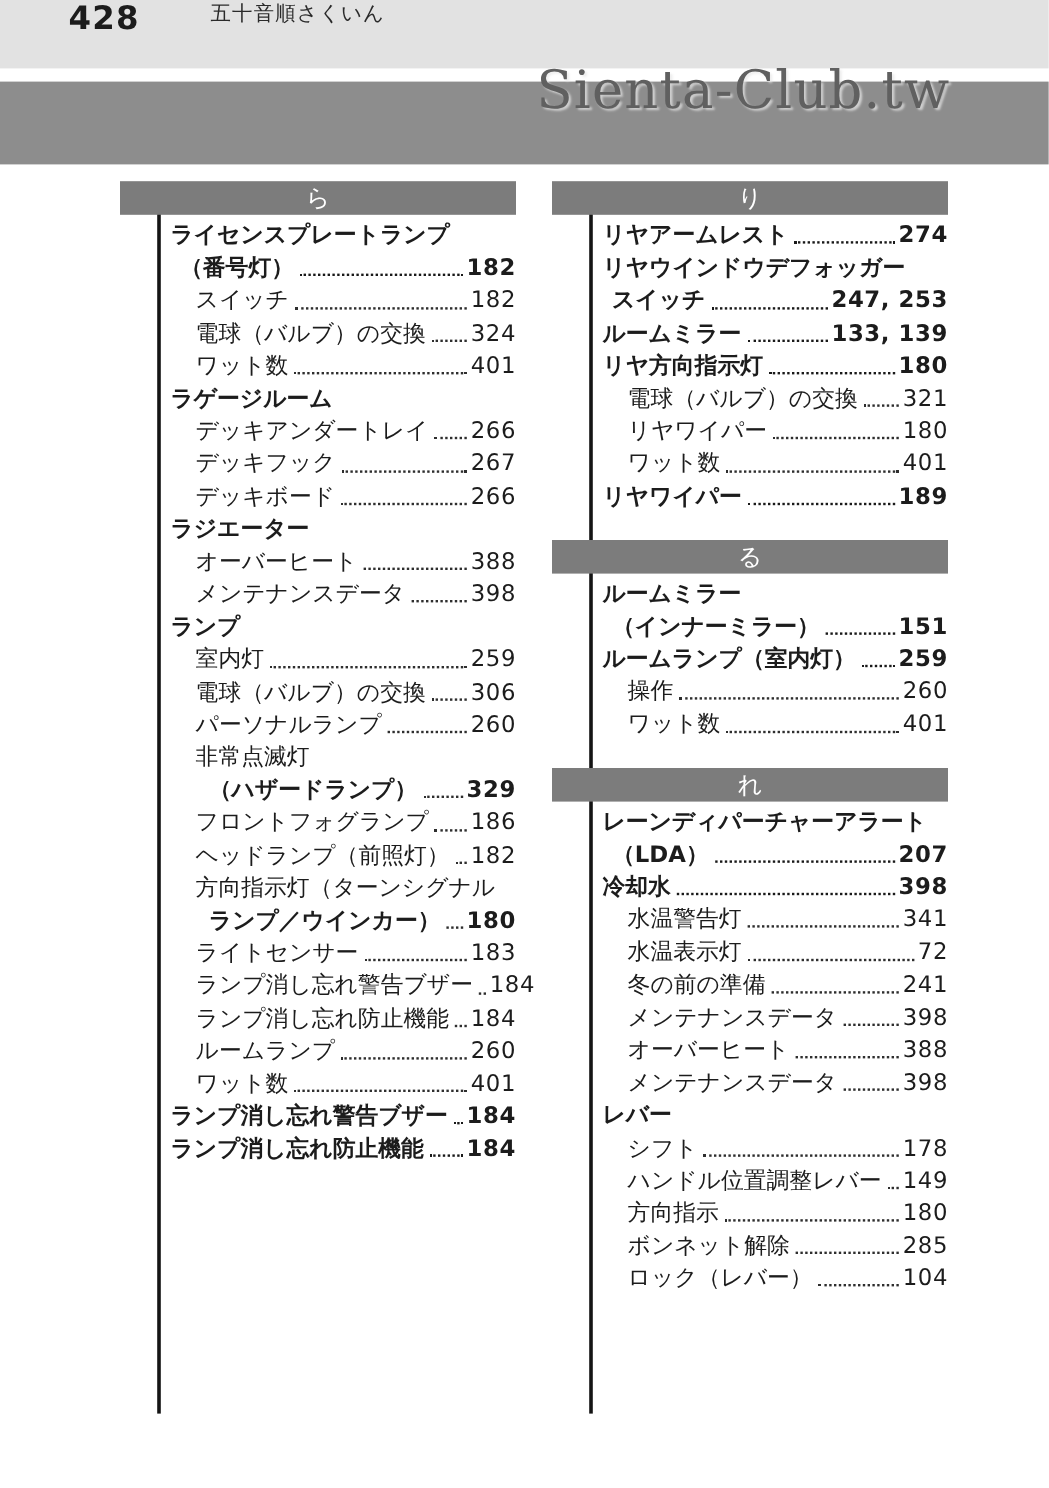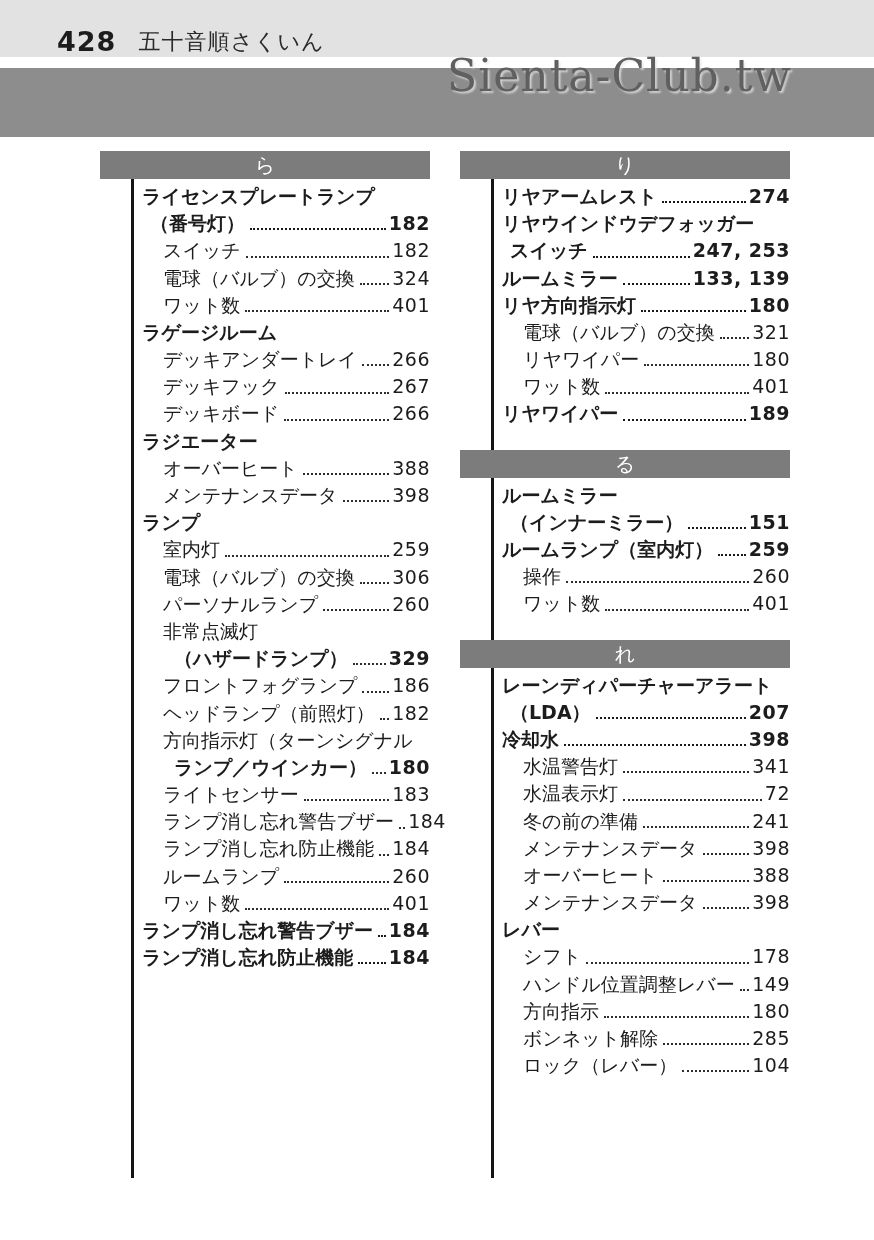--- a/index.html
+++ b/index.html
@@ -18,29 +18,29 @@
     position:relative;
     background:var(--page-bg);
     font-family:"DejaVu Sans","Liberation Sans",sans-serif;
     color:var(--text-color);
     overflow:hidden;
   }
   
   .top-band{
     position:absolute;left:0;top:0;width:874px;height:57px;
     background:var(--header-band-bg);
-    display:flex;align-items:flex-end;
+    display:flex;align-items:flex-start;
   }
   .page-num{
     margin-left:57px;
     font-size:27px;font-weight:700;letter-spacing:1px;
   }
   .header-title{
-    margin-left:22px;
-    font-size:22px;color:#2a2a2a;letter-spacing:1px;
+    margin-left:59px;
+    font-size:17px;color:#2a2a2a;letter-spacing:1px;
   }
   .gray-banner{
     position:absolute;left:0;top:68px;width:874px;height:69px;
     background:var(--banner-bg);
   }
   .watermark{
     position:absolute;top:52px;right:82px;z-index:3;
     font-family:"DejaVu Serif","Liberation Serif",serif;
     font-size:44px;line-height:1.1;
     color:var(--watermark-color);
@@ -61,21 +61,21 @@
   .index-section + .index-section{margin-top:22px;}
   .section-bar{
     position:relative;z-index:2;
     height:28px;width:100%;
     background:var(--section-bar-bg);
     color:var(--section-bar-text);
     font-size:20px;line-height:28px;text-align:center;
   }
   .entry-list{padding-top:4px;}
   .entry{
-    display:flex;align-items:flex-end;
+    display:flex;align-items:center;
     height:27.2px;line-height:27.2px;
     font-size:19px;white-space:nowrap;
   }
   .entry.bold{font-weight:700;}
   .entry .entry-text{flex:0 0 auto;}
   .entry .leader{
     flex:1 1 auto;min-width:6px;
     align-self:flex-end;height:0;
     border-bottom:2.6px dotted #2e2e2e;
     margin:0 3px 7px 5px;

